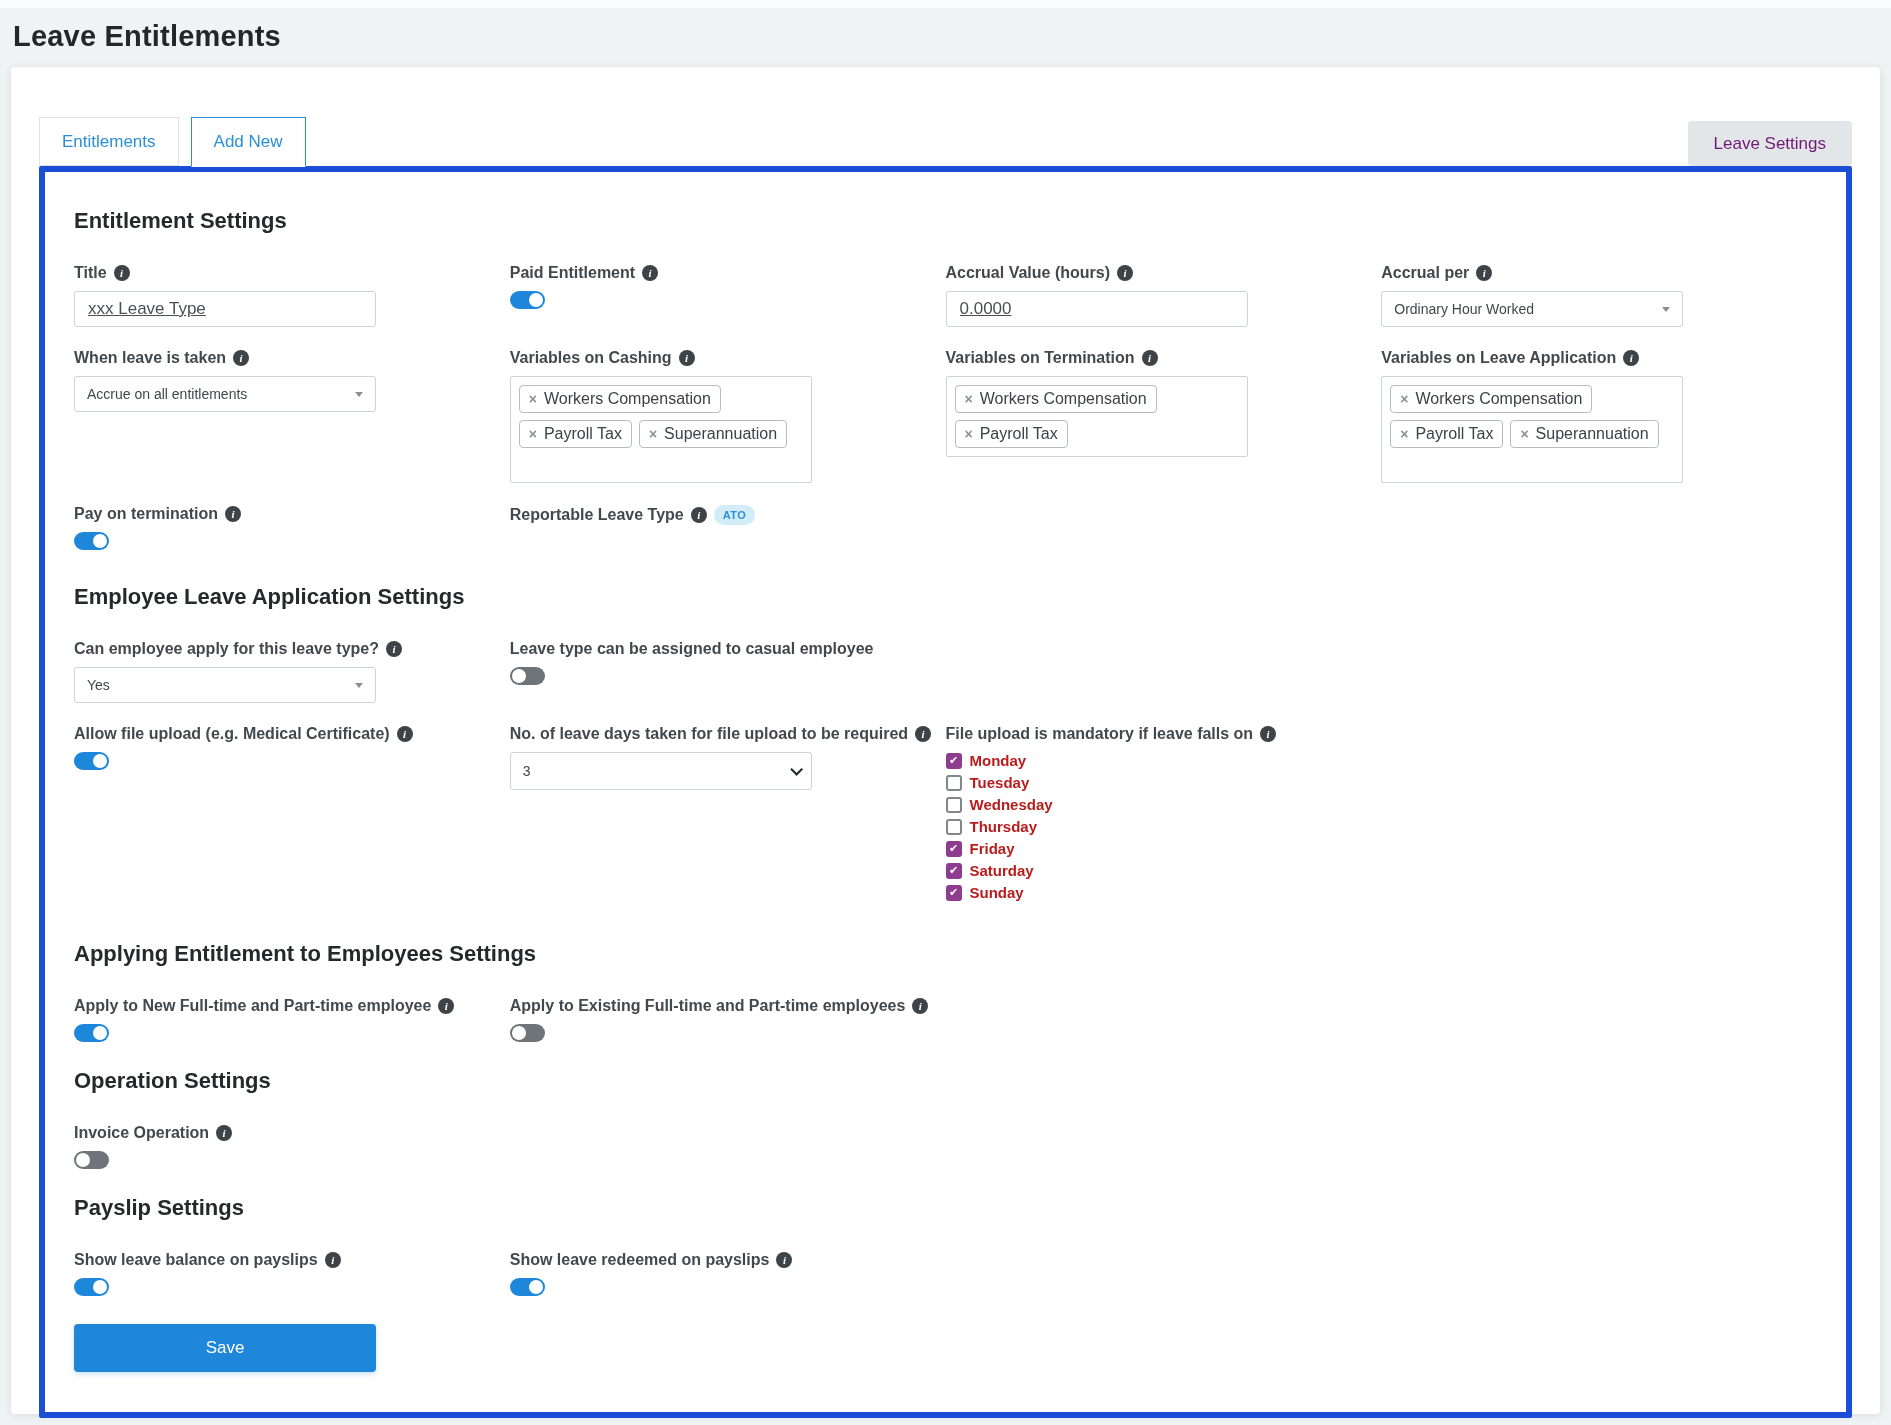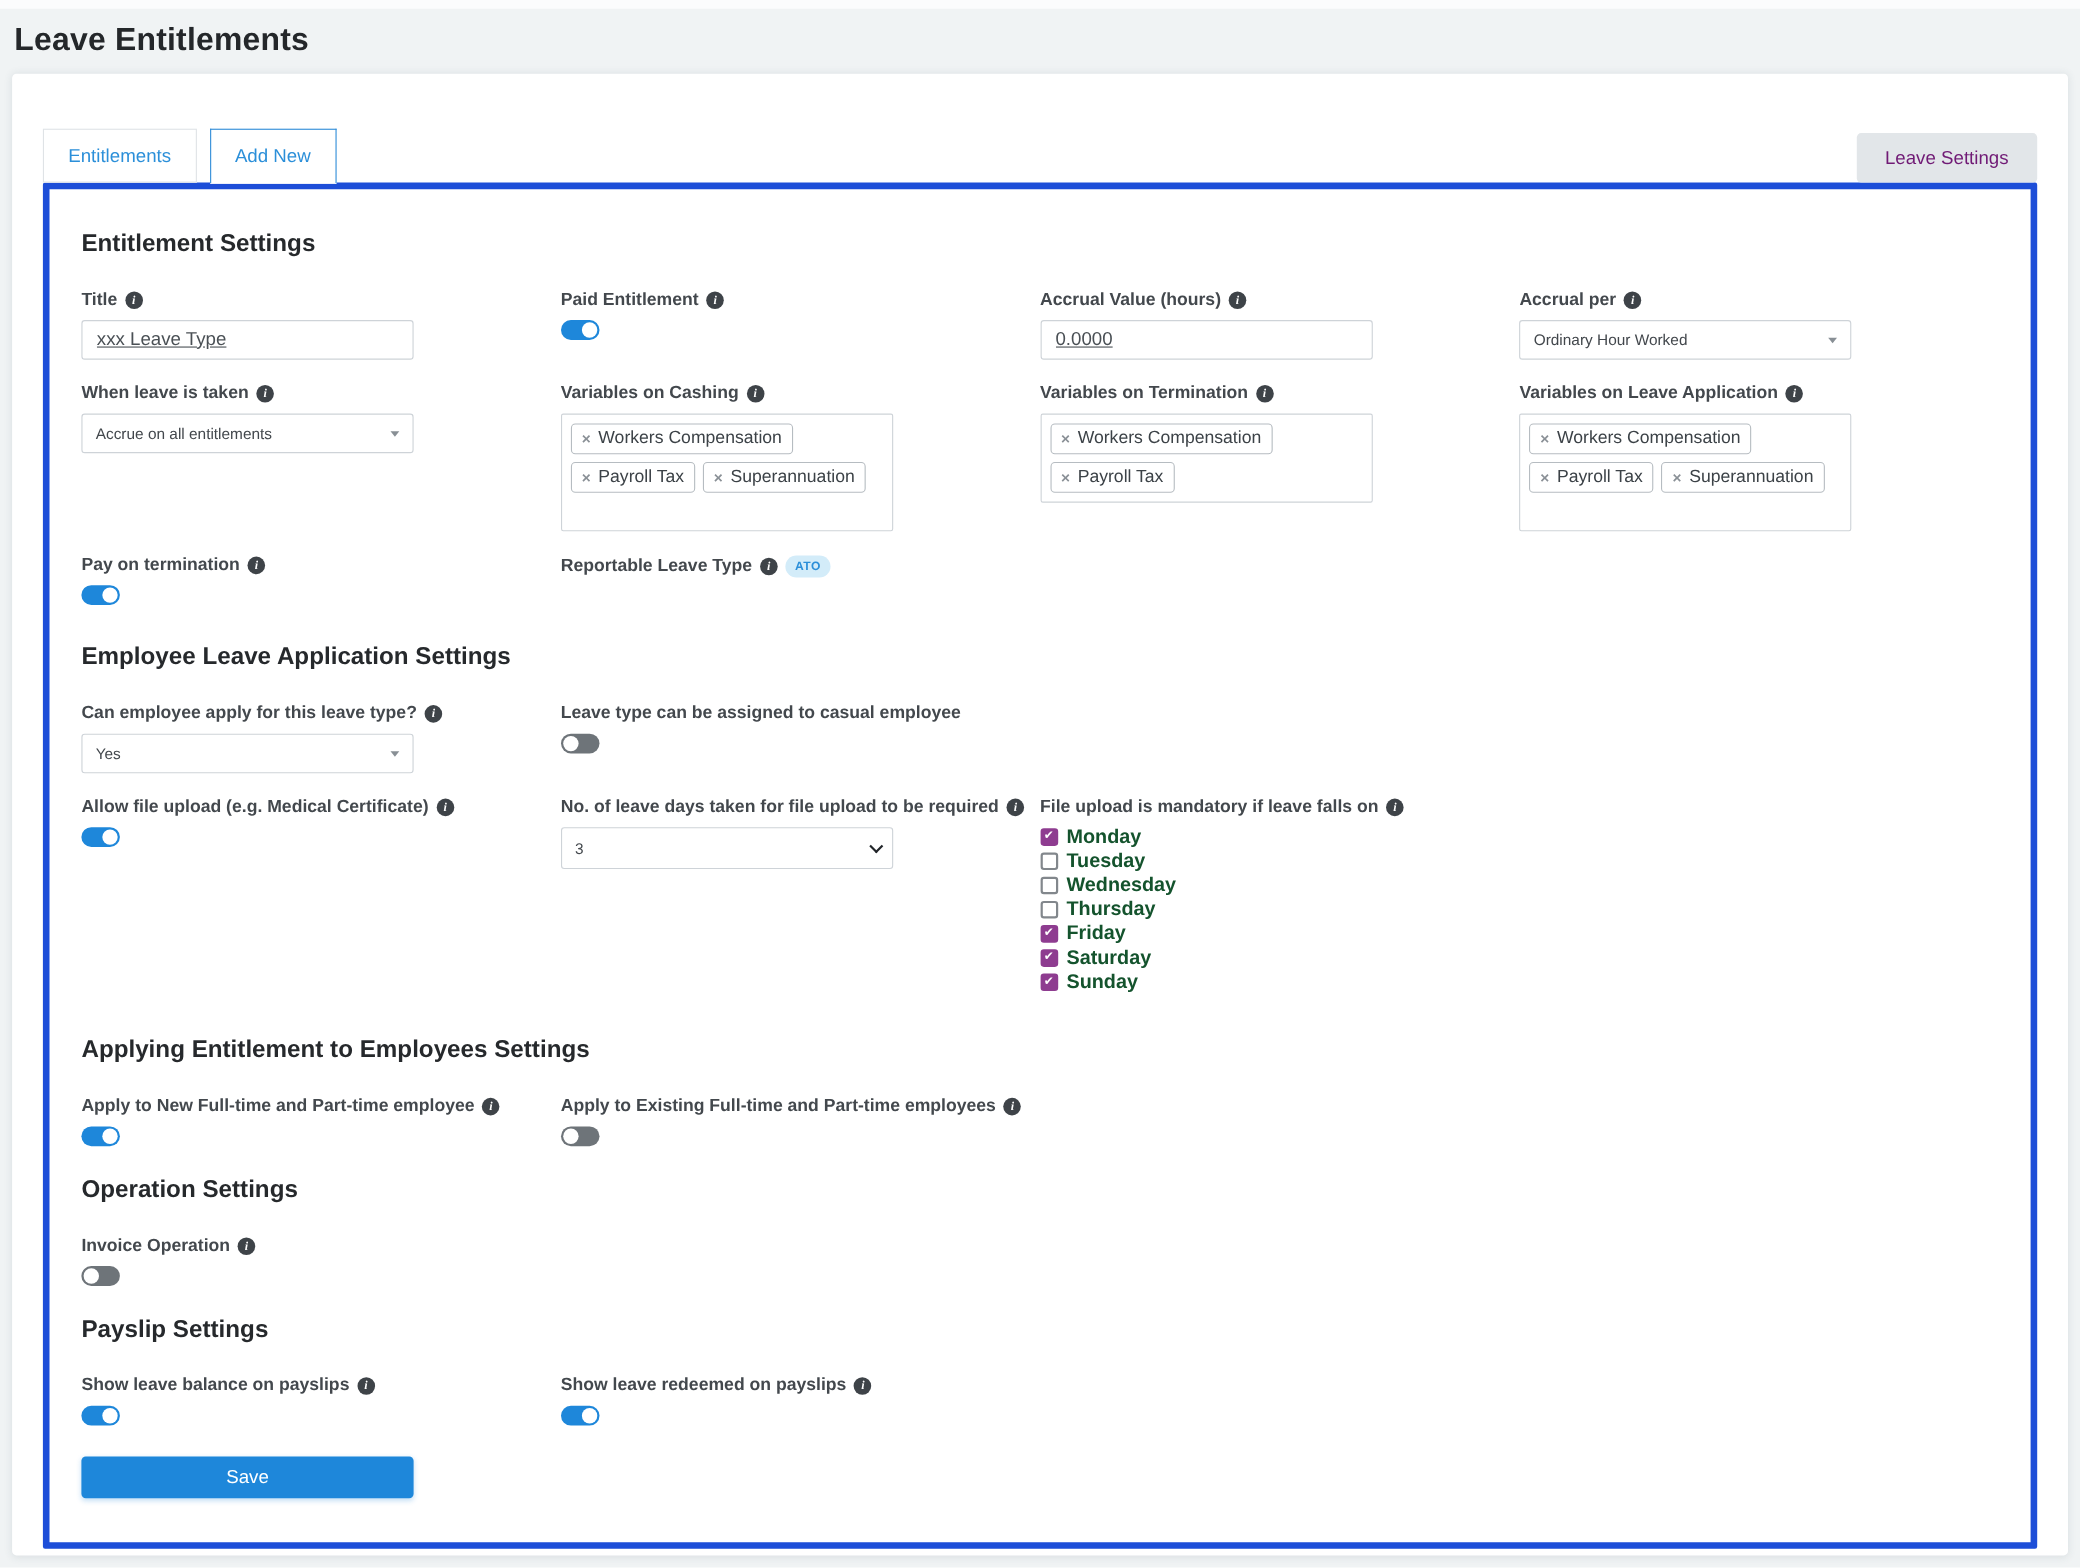--- a/index.html
+++ b/index.html
@@ -145,24 +145,24 @@
 
   .days { display:flex; flex-direction:column; gap:5px; margin-top:2px; }
   .day { display:flex; align-items:center; gap:8px; cursor:pointer; height:17px; }
   .cb {
     width:16px; height:16px; border:2px solid #82878c; border-radius:3px;
     background:#fff; display:inline-flex; align-items:center; justify-content:center;
     flex:0 0 16px;
   }
   .cb.checked { background:#8e3c90; border-color:#8e3c90; }
   .cb.checked::after { content:"\2714"; color:#fff; font-size:11px; line-height:1; }
-  .day-label { font-size:18px; font-weight:bold; color:#14532d; }
+  .day-label { font-size:15px; font-weight:bold; color:#b91c1c; }
 
   .btn-save {
-    width:302px; height:38px; margin-top:28px;
+    width:302px; height:48px; margin-top:28px;
     background:#1e87da; color:#fff; font-size:17px;
     border:none; border-radius:4px; cursor:pointer;
     font-family:inherit; box-shadow:0 2px 5px rgba(30,135,218,.25);
     display:block;
   }
 
   .row-tight { margin-bottom:26px; }
 </style>
 </head>
 <body>

